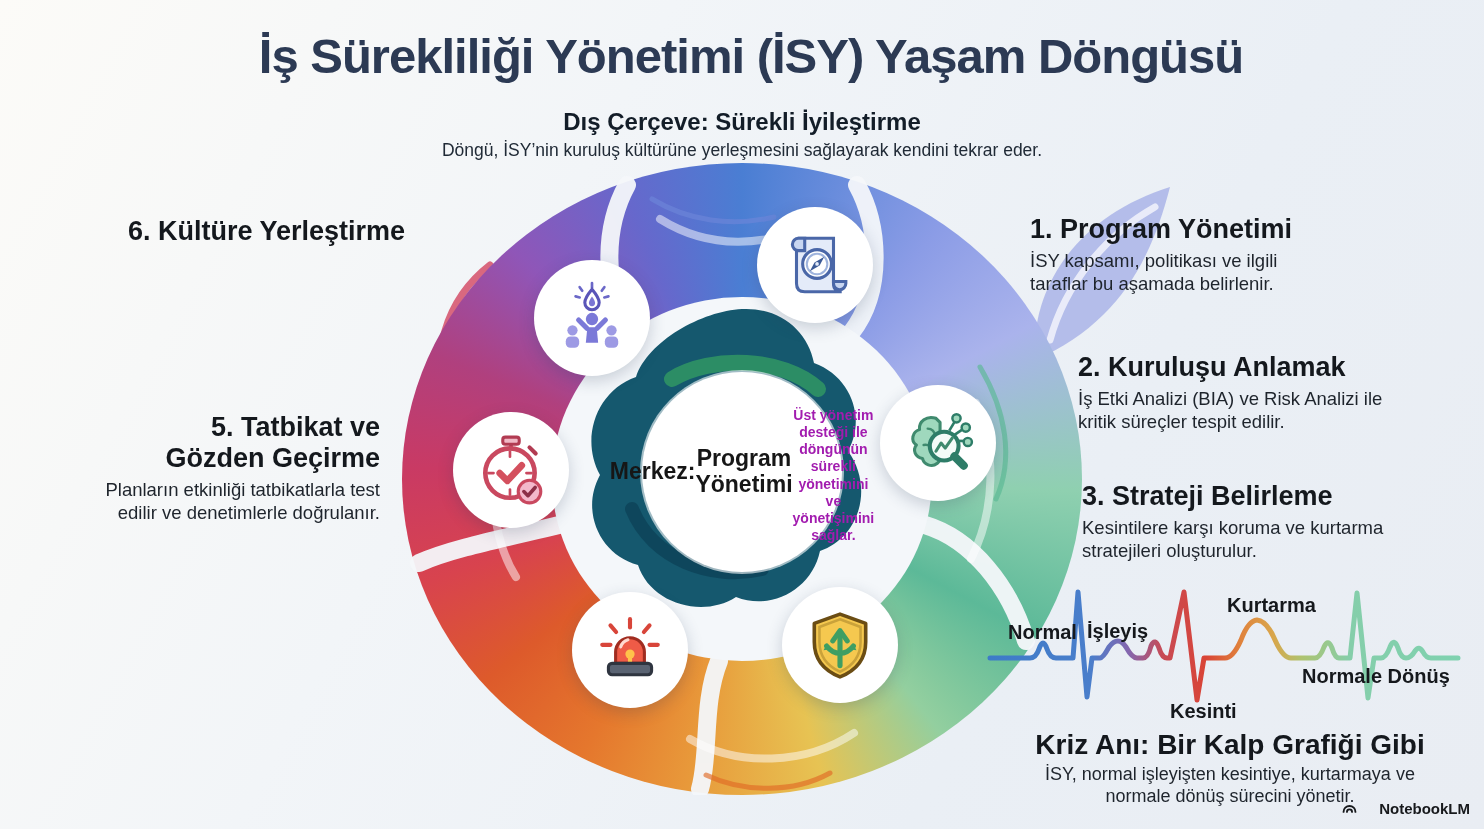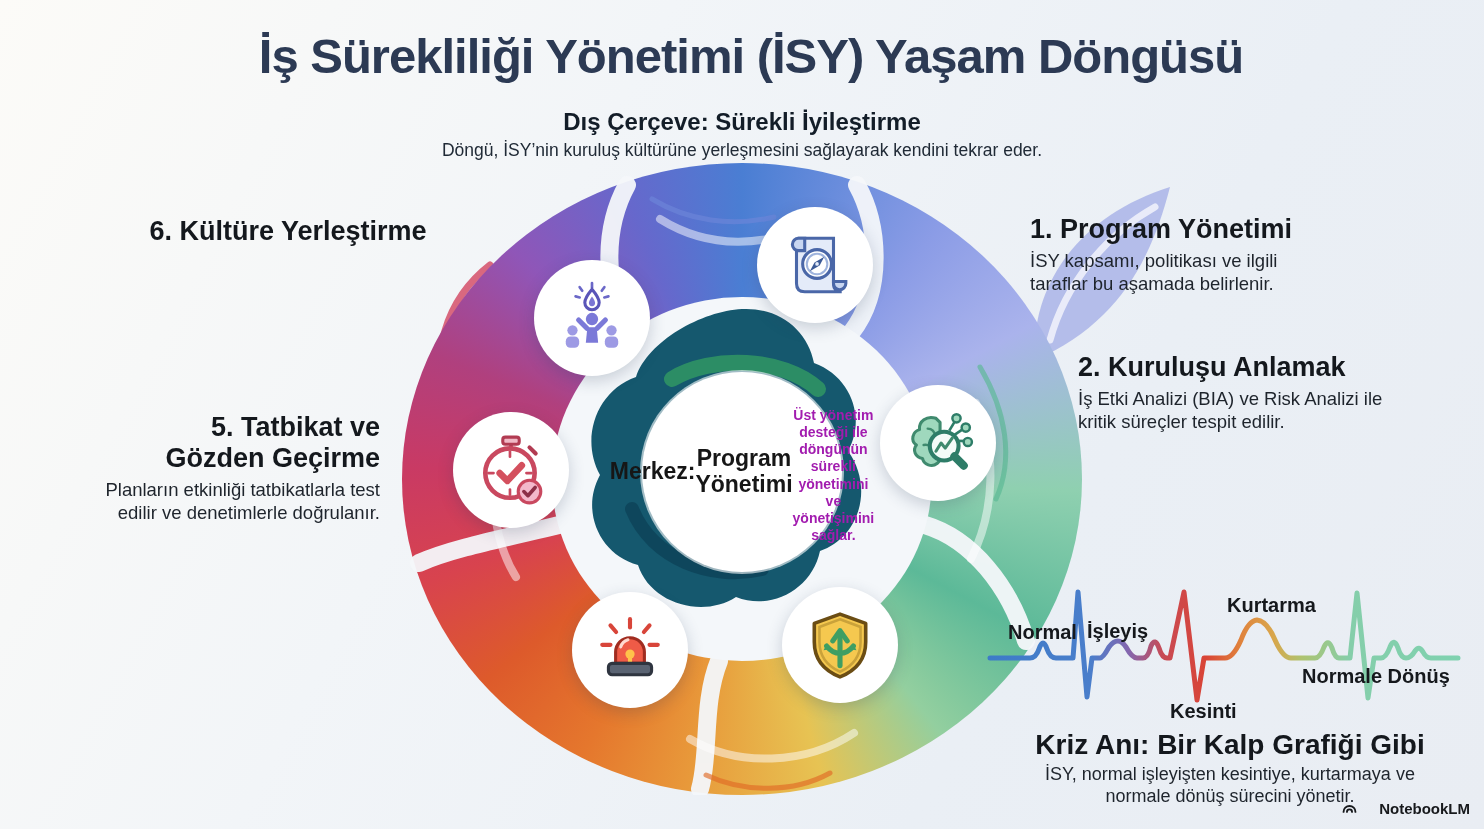--- a/index.html
+++ b/index.html
@@ -53,21 +53,21 @@
     width:116px; height:116px; border-radius:50%; background:#fff;
     box-shadow:0 5px 16px rgba(40,60,90,.22);
     display:flex; align-items:center; justify-content:center;
   }
   .badge svg { width:74px; height:74px; }
 
   
   .stage-block h3 { font-size:27px; font-weight:800; color:#14181d; line-height:1.15; margin-bottom:5px; }
   .stage-block p  { font-size:18.5px; font-weight:500; color:#1e242c; line-height:1.24; }
   .al-left   { text-align:left; }
-  .al-center { text-align:center; }
+  .al-center { text-align:left; }
   .al-right  { text-align:right; }
 
   
   .ekg-label { position:absolute; font-size:20px; font-weight:700; color:#15181c; white-space:nowrap; }
   .kriz-title {
     left:1010px; top:729px; width:440px; text-align:center;
     font-size:28px; font-weight:800; color:#14181d;
   }
   .kriz-desc {
     left:1010px; top:764px; width:440px; text-align:center;
@@ -256,20 +256,27 @@
       <span>taraflar bu aşamada belirlenir.</span>
     </p>
   </div>
   <div class="abs stage-block al-left" style="left:1078px;top:352px;width:360px">
     <h3>2. Kuruluşu Anlamak</h3>
     <p>
       <span>İş Etki Analizi (BIA) ve Risk Analizi ile</span><br>
       <span>kritik süreçler tespit edilir.</span>
     </p>
   </div>
+  <div class="abs stage-block al-left" style="left:1082px;top:481px;width:340px">
+    <h3>3. Strateji Belirleme</h3>
+    <p>
+      <span>Kesintilere karşı koruma ve kurtarma</span><br>
+      <span>stratejileri oluşturulur.</span>
+    </p>
+  </div>
 
   <div class="abs stage-block al-center" style="left:128px;top:216px;width:320px">
     <h3>6. Kültüre Yerleştirme</h3>
   </div>
   <div class="abs stage-block al-right" style="left:80px;top:412px;width:300px">
     <h3>
       <span>5. Tatbikat ve</span><br>
       <span>Gözden Geçirme</span>
     </h3>
     <p>

